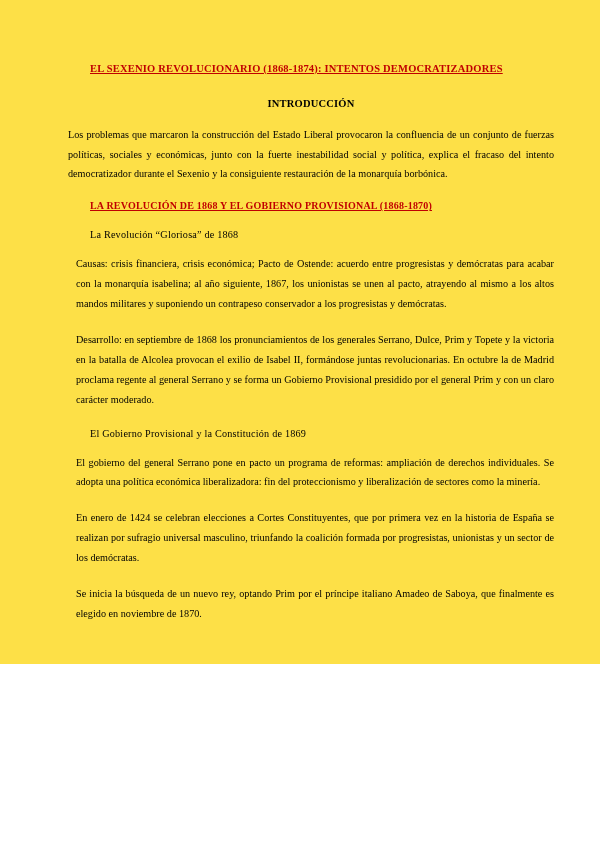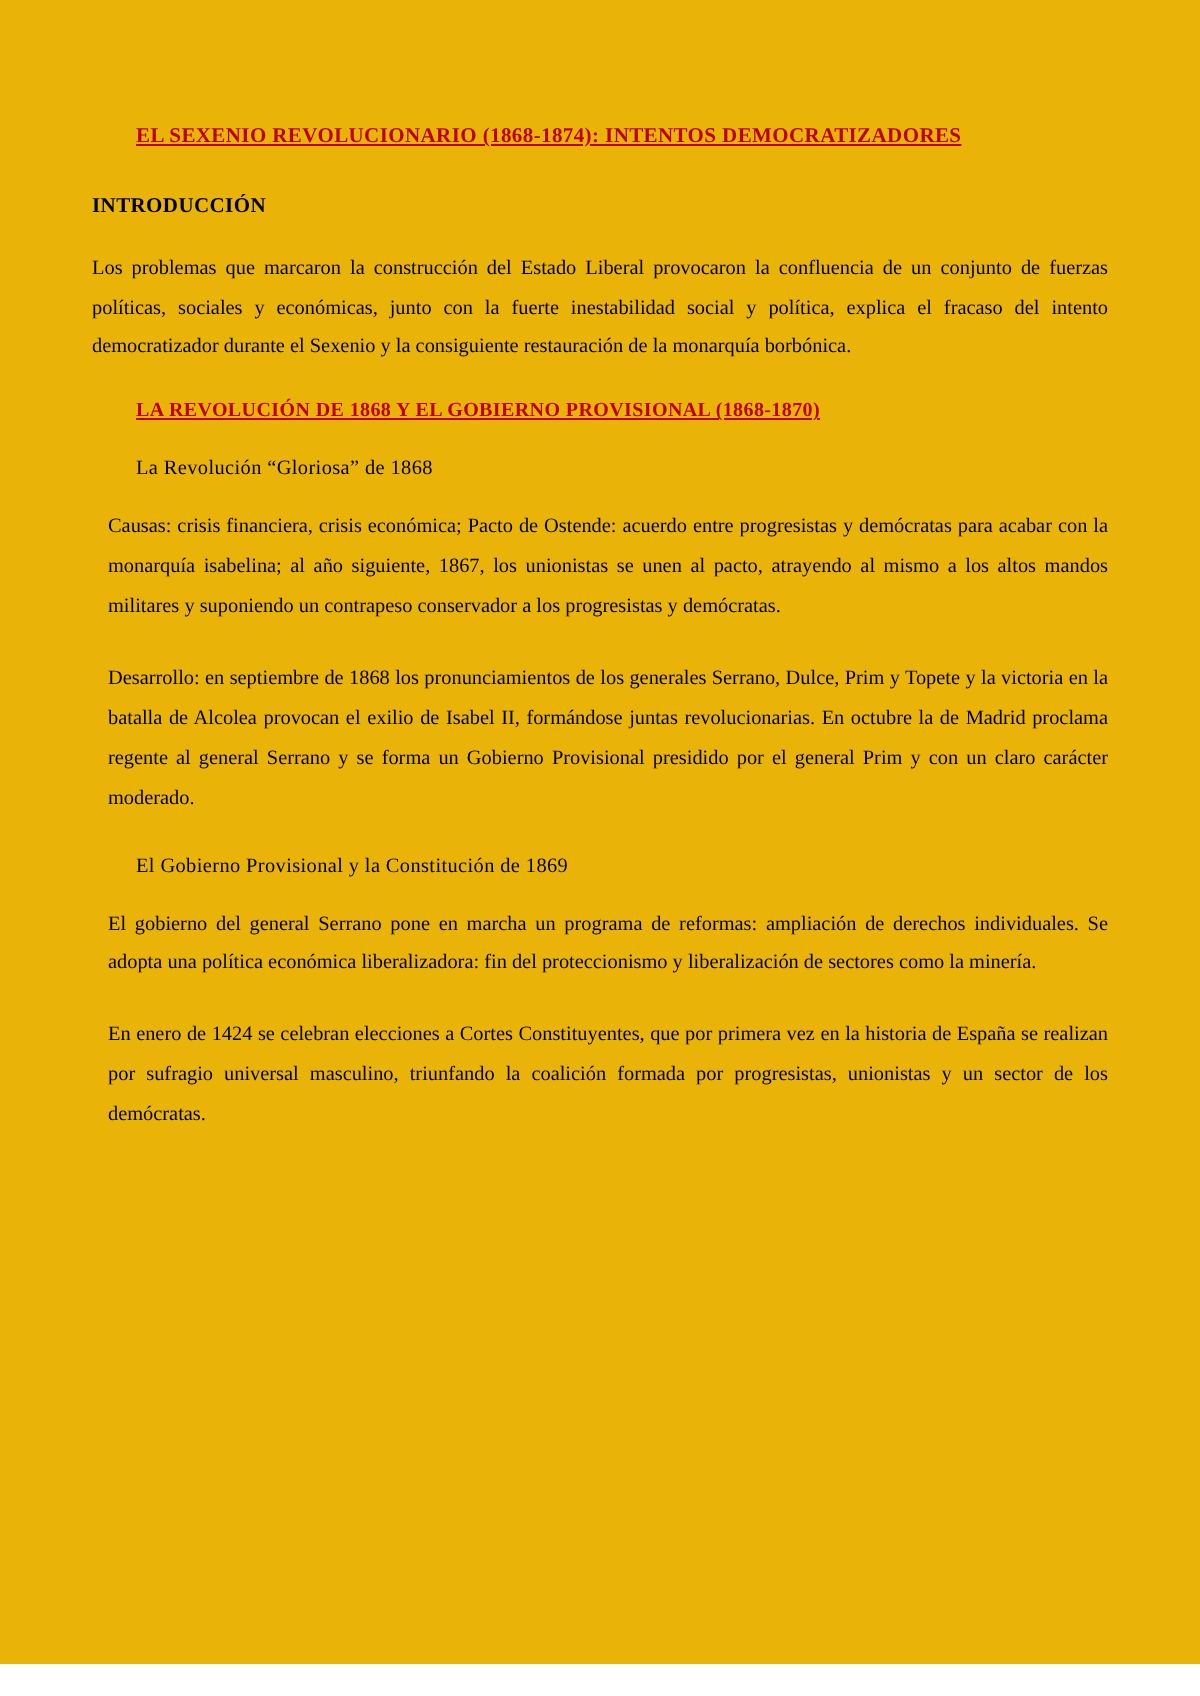--- a/index.html
+++ b/index.html
@@ -10,42 +10,43 @@
   body {
     width: 600px;
     height: 848px;
     font-family: "Liberation Serif", serif;
     color: #000000;
     overflow: hidden;
   }
   .page {
     position: relative;
     width: 600px;
-    height: 832px;
+    height: 664px;
     box-sizing: border-box;
-    padding: 62px 46px 0 46px;
-    background: #eab308;
+    padding: 62px 46px 0 68px;
+    background: #fde047;
   }
   .doc-title {
     font-family: "Liberation Serif", serif;
     font-weight: bold;
     font-size: 10.5px;
     color: #c00000;
     text-decoration: underline;
     letter-spacing: 0.2px;
     margin: 0 0 22px 22px;
     line-height: 1.3;
   }
   .h-section {
     font-family: "Liberation Serif", serif;
     font-weight: bold;
     font-size: 10.5px;
     color: #000000;
     margin: 0 0 16px 0;
     letter-spacing: 0.2px;
+    text-align: center;
   }
   .h-red {
     font-family: "Liberation Serif", serif;
     font-weight: bold;
     font-size: 10px;
     color: #c00000;
     text-decoration: underline;
     margin: 8px 0 18px 22px;
     letter-spacing: 0.2px;
   }
@@ -83,20 +84,21 @@
   <h2 class="h-red">LA REVOLUCIÓN DE 1868 Y EL GOBIERNO PROVISIONAL (1868-1870)</h2>
 
   <h3 class="h-sub">La Revolución “Gloriosa” de 1868</h3>
 
   <p class="body indent">Causas: crisis financiera, crisis económica; Pacto de Ostende: acuerdo entre progresistas y demócratas para acabar con la monarquía isabelina; al año siguiente, 1867, los unionistas se unen al pacto, atrayendo al mismo a los altos mandos militares y suponiendo un contrapeso conservador a los progresistas y demócratas.</p>
 
   <p class="body indent">Desarrollo: en septiembre de 1868 los pronunciamientos de los generales Serrano, Dulce, Prim y Topete y la victoria en la batalla de Alcolea provocan el exilio de Isabel II, formándose juntas revolucionarias. En octubre la de Madrid proclama regente al general Serrano y se forma un Gobierno Provisional presidido por el general Prim y con un claro carácter moderado.</p>
 
   <h3 class="h-sub">El Gobierno Provisional y la Constitución de 1869</h3>
 
-  <p class="body indent">El gobierno del general Serrano pone en marcha un programa de reformas: ampliación de derechos individuales. Se adopta una política económica liberalizadora: fin del proteccionismo y liberalización de sectores como la minería.</p>
+  <p class="body indent">El gobierno del general Serrano pone en pacto un programa de reformas: ampliación de derechos individuales. Se adopta una política económica liberalizadora: fin del proteccionismo y liberalización de sectores como la minería.</p>
 
   <p class="body indent">En enero de 1424 se celebran elecciones a Cortes Constituyentes, que por primera vez en la historia de España se realizan por sufragio universal masculino, triunfando la coalición formada por progresistas, unionistas y un sector de los demócratas.</p>
 
 
+  <p class="body indent">Se inicia la búsqueda de un nuevo rey, optando Prim por el príncipe italiano Amadeo de Saboya, que finalmente es elegido en noviembre de 1870.</p>
 
 
 </div>
 
 </body></html>

